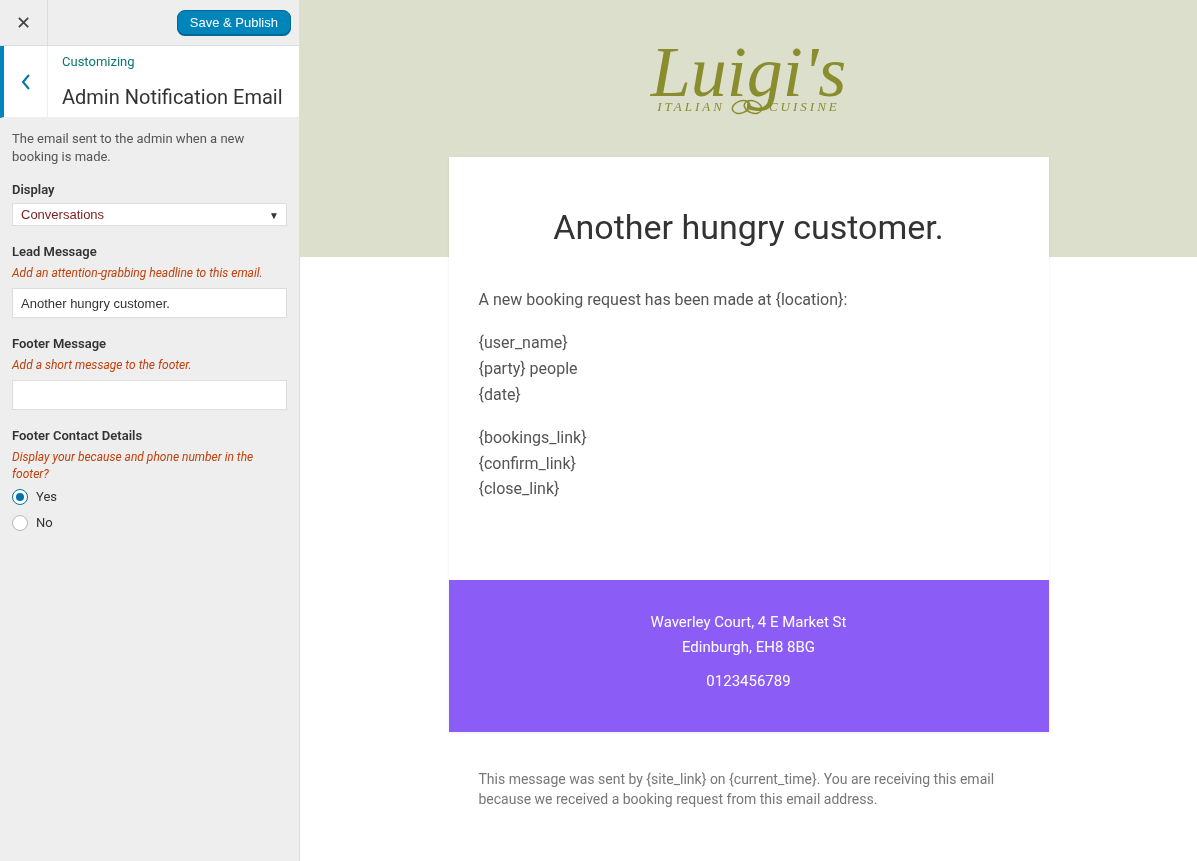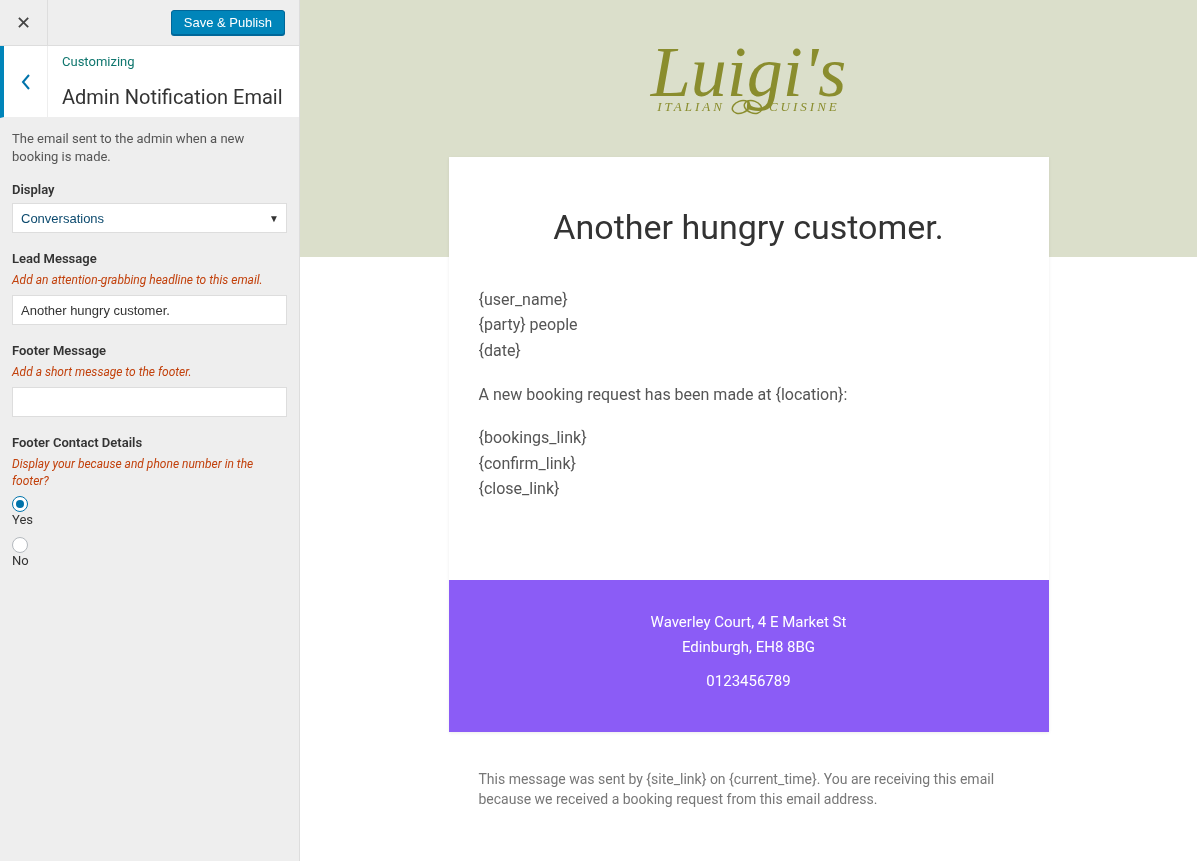--- a/index.html
+++ b/index.html
@@ -38,25 +38,25 @@
       justify-content: center;
       border-right: 1px solid #ddd;
       cursor: pointer;
       font-size: 18px;
       color: #444;
     }
     .save-btn {
       background: #0085ba;
       color: #fff;
       border: 1px solid #006799;
-      border-radius: 3px;
+      border-radius: 8px;
       padding: 4px 12px;
       font-size: 13px;
       cursor: pointer;
-      margin-right: 14px;
+      margin-right: 8px;
       box-shadow: 0 1px 0 #006799;
     }
     .sidebar-header {
       display: flex;
       align-items: center;
       background: #fff;
       border-bottom: 1px solid #eee;
       border-left: 4px solid #0085ba;
       height: 72px;
     }
@@ -112,22 +112,22 @@
     .select-wrap {
       position: relative;
     }
     .select-wrap select {
       width: 100%;
       padding: 0 8px;
       font-size: 13px;
       border: 1px solid #ddd;
       background: #fff;
       appearance: none;
-      color: #0c4a6e;
-      height: 30px;
+      color: #7f1d1d;
+      height: 23px;
     }
     .select-arrow {
       position: absolute;
       right: 8px;
       top: 50%;
       transform: translateY(-50%);
       pointer-events: none;
       font-size: 10px;
       color: #333;
     }
@@ -135,23 +135,22 @@
       width: 100%;
       padding: 6px 8px;
       font-size: 13px;
       border: 1px solid #ddd;
       background: #fff;
       color: #333;
       height: 30px;
     }
     .radio-group {
       display: flex;
-      align-items: flex-start;
+      align-items: center;
       margin-bottom: 10px;
-      flex-direction: column;
     }
     .radio-outer {
       width: 16px;
       height: 16px;
       border-radius: 50%;
       border: 1px solid #b4b9be;
       background: #fff;
       margin-right: 8px;
       display: flex;
       align-items: center;
@@ -334,26 +333,26 @@
         <span>CUISINE</span>
       </div>
     </div>
   </div>
 
   <div class="email-card">
     <div class="email-heading">
       <h1>Another hungry customer.</h1>
     </div>
     <div class="email-body">
+      <p>A new booking request has been made at {location}:</p>
       <p>
         <span>{user_name}</span><br>
         <span>{party} people</span><br>
         <span>{date}</span>
       </p>
-      <p>A new booking request has been made at {location}:</p>
       <p>
         <span>{bookings_link}</span><br>
         <span>{confirm_link}</span><br>
         <span>{close_link}</span>
       </p>
     </div>
     <div class="email-footer">
       <p>
         <span>Waverley Court, 4 E Market St</span><br>
         <span>Edinburgh, EH8 8BG</span>

